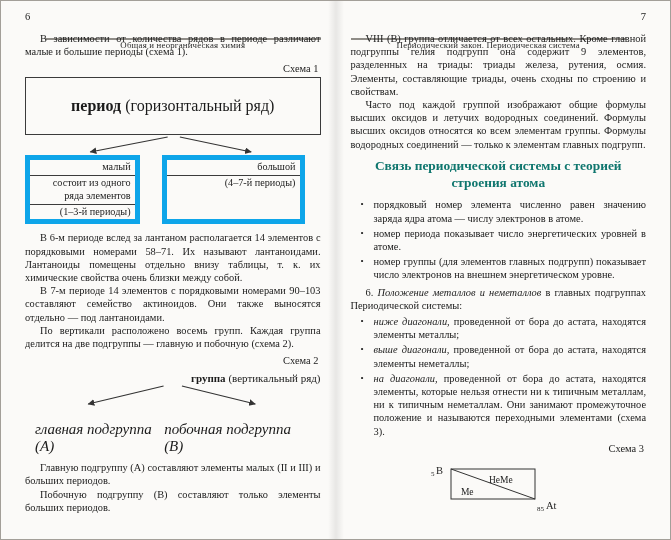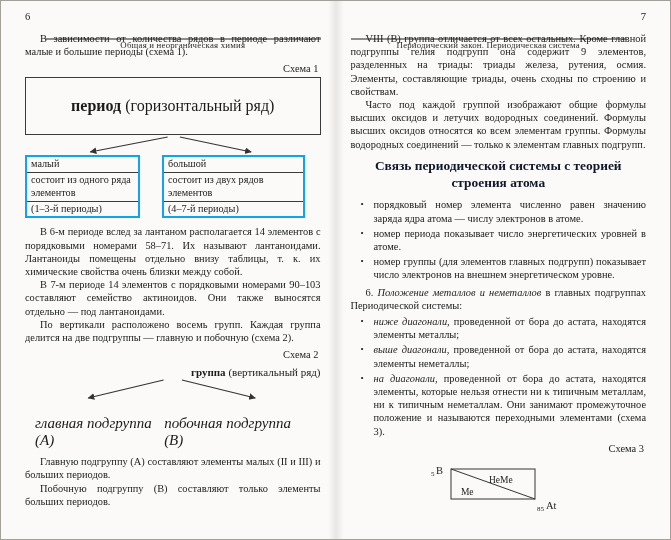--- a/index.html
+++ b/index.html
@@ -20,21 +20,21 @@
 
   .p { font-size:10.4px; line-height:1.27; text-align:justify; }
   .ind { text-indent:15px; }
 
   .schema-label { text-align:right; font-size:10.4px; margin:5px 2px 3px 0; }
 
   .s1-top { border:1px solid #3b3b3b; text-align:center; font-size:16px; padding:19px 2px; }
   .s1-arrows, .s2-arrows { display:block; width:100%; }
   .s1-arrows { height:20px; }
   .s1-row { display:flex; justify-content:space-between; padding-right:16px; }
-  .s1-box { border:2px solid #0ea5e9; }
+  .s1-box { border:5px solid #0ea5e9;text-align:right; }
   .s1-box.small { width:41%; }
   .s1-box.big { width:51%; }
   .s1-cell { padding:1px 4px; font-size:10.2px; line-height:1.25; }
   .s1-cell + .s1-cell { border-top:1px solid #3b3b3b; }
   .schema1 { margin-bottom:7px; }
 
   .s2-top { text-align:right; font-size:11px; margin-top:6px; }
   .s2-arrows { height:24px; }
   .s2-labels { display:flex; justify-content:space-between; font-style:italic; font-size:15px;
                padding:0 18px 0 10px; margin-bottom:6px;margin-top:13px; }
@@ -78,21 +78,20 @@
         <line x1="152" y1="2" x2="222" y2="17" stroke="#333" stroke-width="1.1" marker-end="url(#ah1)"></line>
       </svg>
       <div class="s1-row">
         <div class="s1-box small">
           <div class="s1-cell">малый</div>
           <div class="s1-cell">состоит из одного ряда элементов</div>
           <div class="s1-cell">(1–3-й периоды)</div>
         </div>
         <div class="s1-box big">
           <div class="s1-cell">большой</div>
-          <div class="s1-cell">состоит из двух рядов элементов</div>
           <div class="s1-cell">(4–7-й периоды)</div>
         </div>
       </div>
     </div>
 
     <p class="p ind">В 6-м периоде вслед за лантаном располагается 14 элементов с порядковыми номерами 58–71. Их называют лантаноидами. Лантаноиды помещены отдельно внизу таблицы, т. к. их химические свойства очень близки между собой.</p>
     <p class="p ind">В 7-м периоде 14 элементов с порядковыми номерами 90–103 составляют семейство актиноидов. Они также выносятся отдельно — под лантаноидами.</p>
     <p class="p ind">По вертикали расположено восемь групп. Каждая группа делится на две подгруппы — главную и побочную (схема 2).</p>
 
     <div class="schema-label">Схема 2</div>
@@ -120,21 +119,21 @@
 
   <div class="page right">
     <div class="running-head">
       <span class="bar">Периодический закон. Периодическая система</span>
       <span class="num">7</span>
     </div>
 
     <p class="p ind">VIII (В) группа отличается от всех остальных. Кроме главной подгруппы гелия подгрупп она содержит 9 элементов, разделенных на триады: триады железа, рутения, осмия. Элементы, составляющие триады, очень сходны по строению и свойствам.</p>
     <p class="p ind">Часто под каждой группой изображают общие формулы высших оксидов и летучих водородных соединений. Формулы высших оксидов относятся ко всем элементам группы. Формулы водородных соединений — только к элементам главных подгрупп.</p>
 
-    <div class="section-title" style="color: #0f172a;">Связь периодической системы с теорией строения атома</div>
+    <div class="section-title" style="color: #0f766e;">Связь периодической системы с теорией строения атома</div>
 
     <div class="bullets">
       <div class="bullet">
         <span class="dot">•</span>
         <span class="btxt">порядковый номер элемента численно равен значению заряда ядра атома — числу электронов в атоме.</span>
       </div>
       <div class="bullet">
         <span class="dot">•</span>
         <span class="btxt">номер периода показывает число энергетических уровней в атоме.</span>
       </div>

